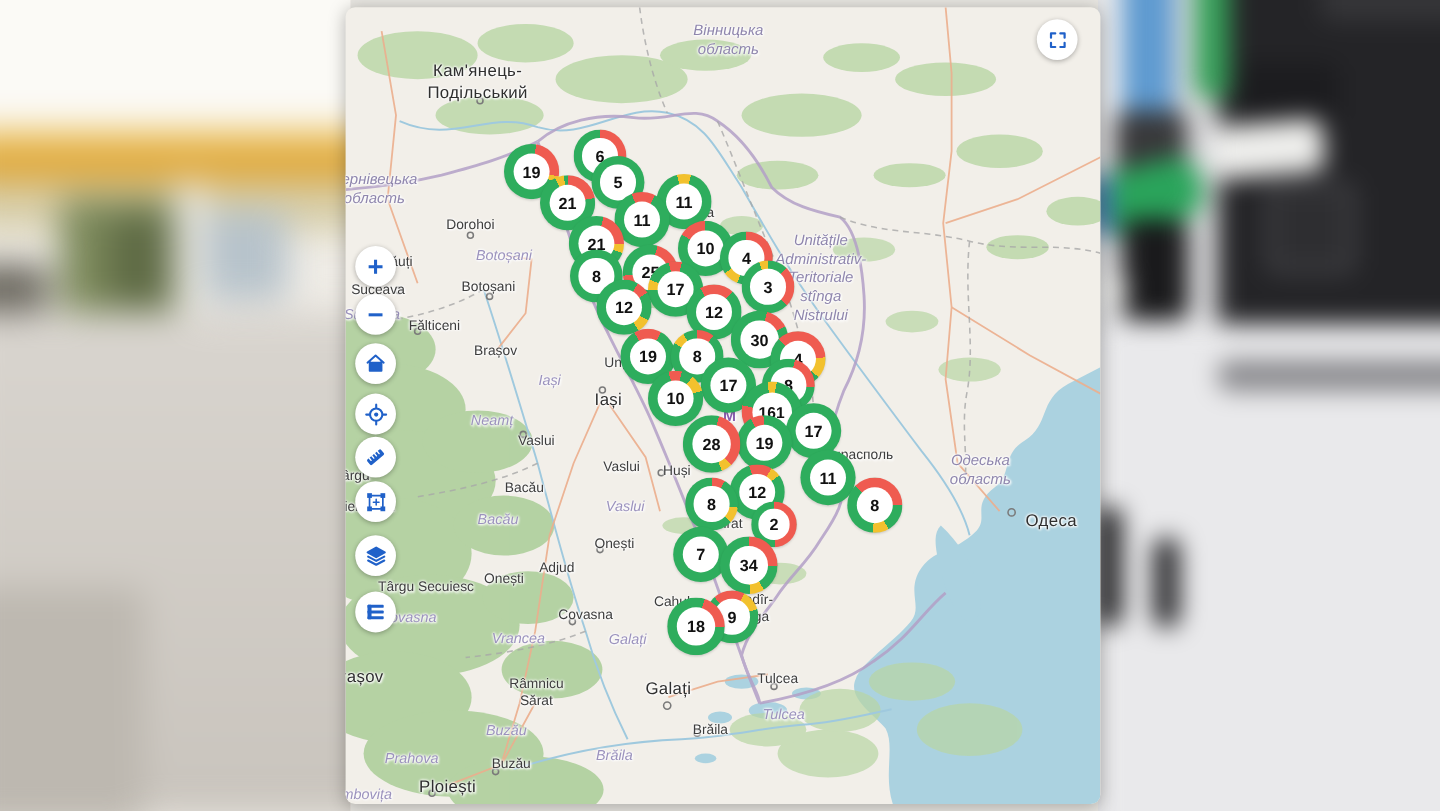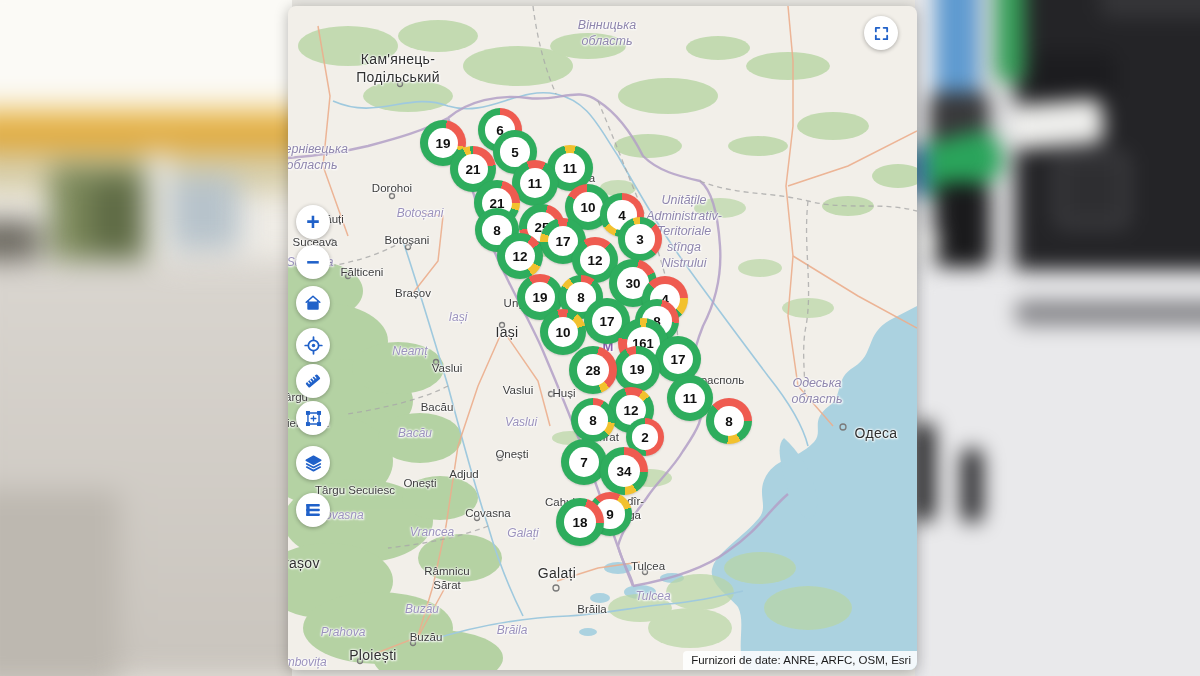--- a/index.html
+++ b/index.html
@@ -431,14 +431,13 @@
         </svg>
       </button>
     </div>
 
   <button class="ctrl" id="fullscreen-btn" style="left: 576px; top: 10px; z-index: 900;">
       <svg width="17" height="17" viewBox="0 0 24 24" fill="none" stroke="#2061c9" stroke-width="2.2" stroke-linecap="round" stroke-linejoin="round">
         <path d="M4 9 V4 H9 M15 4 H20 V9 M20 15 V20 H15 M9 20 H4 V15" stroke-width="2.6"></path>
       </svg>
     </button>
 
-  <div class="abs" id="attribution" style="z-index: 900;">Furnizori de date: ANRE, ARFC, OSM, Esri</div>
 </div>
 
 </body></html>

